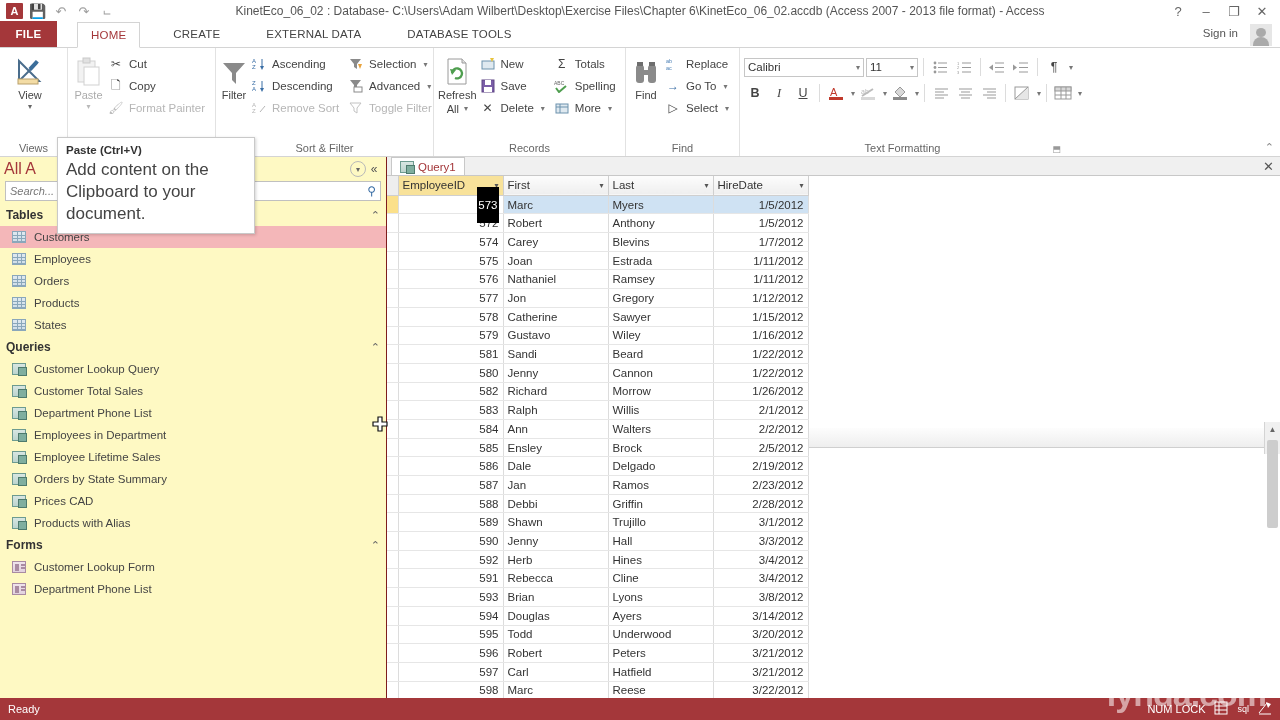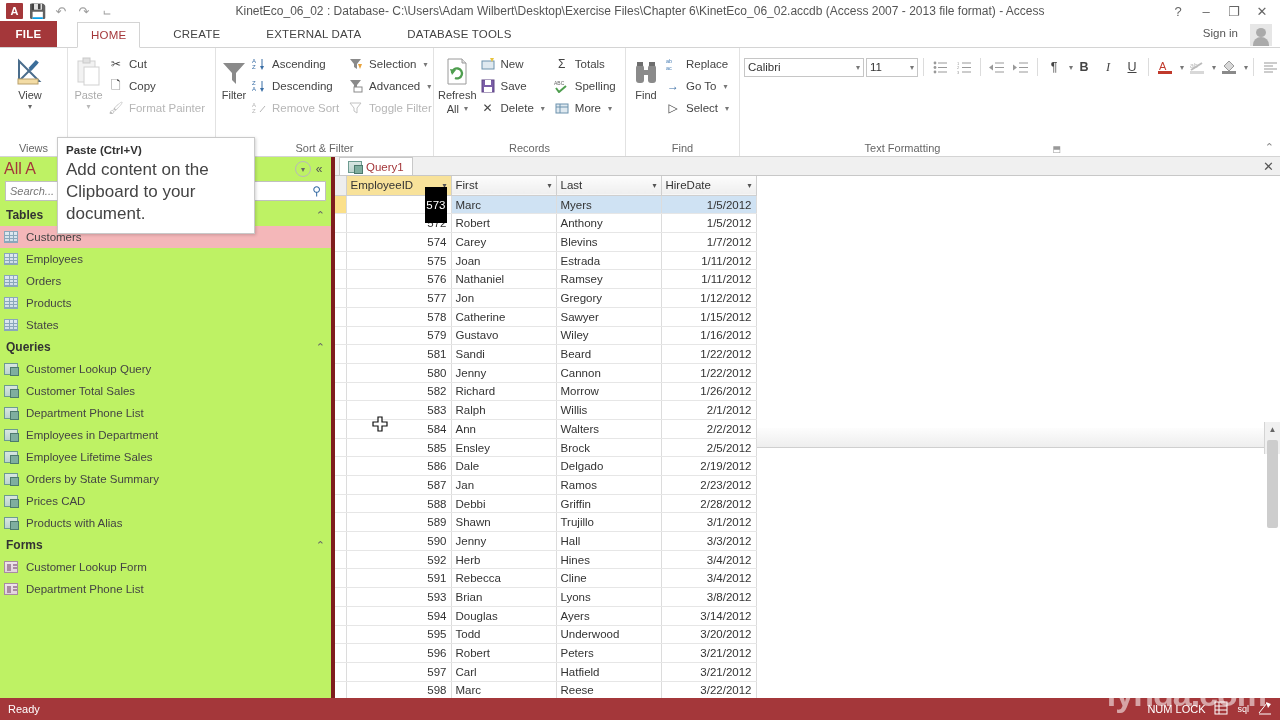--- a/index.html
+++ b/index.html
@@ -49,33 +49,33 @@
   .fontbox { width:120px; height:19px; border:1px solid #c6c6c6; background:#fff; font-size:11.5px; color:#333;
              display:flex; align-items:center; padding:0 3px; justify-content:space-between;}
   .sizebox { width:52px; height:19px; border:1px solid #c6c6c6; background:#fff; font-size:11.5px; color:#333;
              display:flex; align-items:center; padding:0 3px; justify-content:space-between;}
   .tbtn { width:22px; height:22px; display:flex; align-items:center; justify-content:center; font-size:12.5px; color:#444;}
   .sep { width:1px; height:18px; background:#dcdcdc; margin:0 3px;}
   .ribbon-collapse { position:absolute; right:6px; bottom:2px; font-size:11px; color:#888;}
   
   .main { display:flex; height:563px; }
   
-  .navpane { width:335px; background:#bef264; border-right:4px solid #7f1d1d; position:relative; overflow:hidden;}
+  .navpane { width:387px; background:#fef9c3; border-right:1px solid #7f1d1d; position:relative; overflow:hidden;}
   .nav-header { height:24px; display:flex; align-items:center; padding:0 4px; }
   .nav-title { font-size:16px; color:#a4373a; flex:1; white-space:nowrap; overflow:hidden;}
   .nav-dd { width:16px; height:16px; border-radius:50%; border:1px solid #b9b9b9; font-size:8px;
             display:flex; align-items:center; justify-content:center; color:#666; }
   .nav-collapse { width:16px; text-align:center; font-size:12px; color:#555; }
   .nav-search { height:20px; margin:0 5px 3px 5px; border:1px solid #c0c0c0; display:flex; align-items:center;
                 padding:0 4px; justify-content:space-between; background:#fff;}
   .nav-search span.ph { font-size:11px; color:#777; font-style:italic;}
   .nav-search span.mag { font-size:12px; color:#3a6ea5;}
   .grp-head { height:22px; display:flex; align-items:center; padding:0 6px; font-size:12px; font-weight:bold; color:#333; }
   .grp-head .chev { margin-left:auto; font-size:11px; color:#666; font-weight:normal;}
-  .nav-item { height:22px; display:flex; align-items:center; gap:8px; padding-left:4px; font-size:11.5px; color:#444;}
+  .nav-item { height:22px; display:flex; align-items:center; gap:8px; padding-left:12px; font-size:11.5px; color:#444;}
   .nav-item.sel { background:#f4b7b9; }
   .ic-table { width:14px; height:12px; background:linear-gradient(#dfe9f0,#cfdde8); border:1px solid #8aa7bb; position:relative;}
   .ic-table::after{content:""; position:absolute; left:0; top:3px; width:100%; height:1px; background:#8aa7bb;
                    box-shadow:0 3px 0 #8aa7bb, 0 6px 0 #8aa7bb;}
   .ic-table::before{content:""; position:absolute; left:4px; top:0; width:1px; height:100%; background:#8aa7bb;
                    box-shadow:4px 0 0 #8aa7bb;}
   .ic-query { width:14px; height:12px; background:linear-gradient(#d8e6e2,#bcd4ce); border:1px solid #6d9b90; position:relative;}
   .ic-query::after{content:""; position:absolute; right:-2px; bottom:-2px; width:7px; height:7px;
                    background:#7fae9f; border:1px solid #4d7a6d;}
   .ic-form { width:14px; height:12px; background:linear-gradient(#efe4ec,#e2d2de); border:1px solid #a98ba2; position:relative;}
@@ -400,21 +400,21 @@
           <span class="smico">▷</span>
           <span>Select</span>
           <span class="caretsm">▾</span>
         </div>
       </div>
     </div>
     <div class="rgroup-label">Find</div>
   </div>
 
   <div class="rgroup" style="width:325px; border-right:none">
-    <div class="rgroup-body" style="flex-direction:row; padding-top:3px">
+    <div class="rgroup-body" style="flex-direction:column; padding-top:3px">
       <div class="tf-row">
         <div class="fontbox">
           <span>Calibri</span>
           <span class="caretsm">▾</span>
         </div>
         <div class="sizebox">
           <span>11</span>
           <span class="caretsm">▾</span>
         </div>
         <div class="sep"></div>

